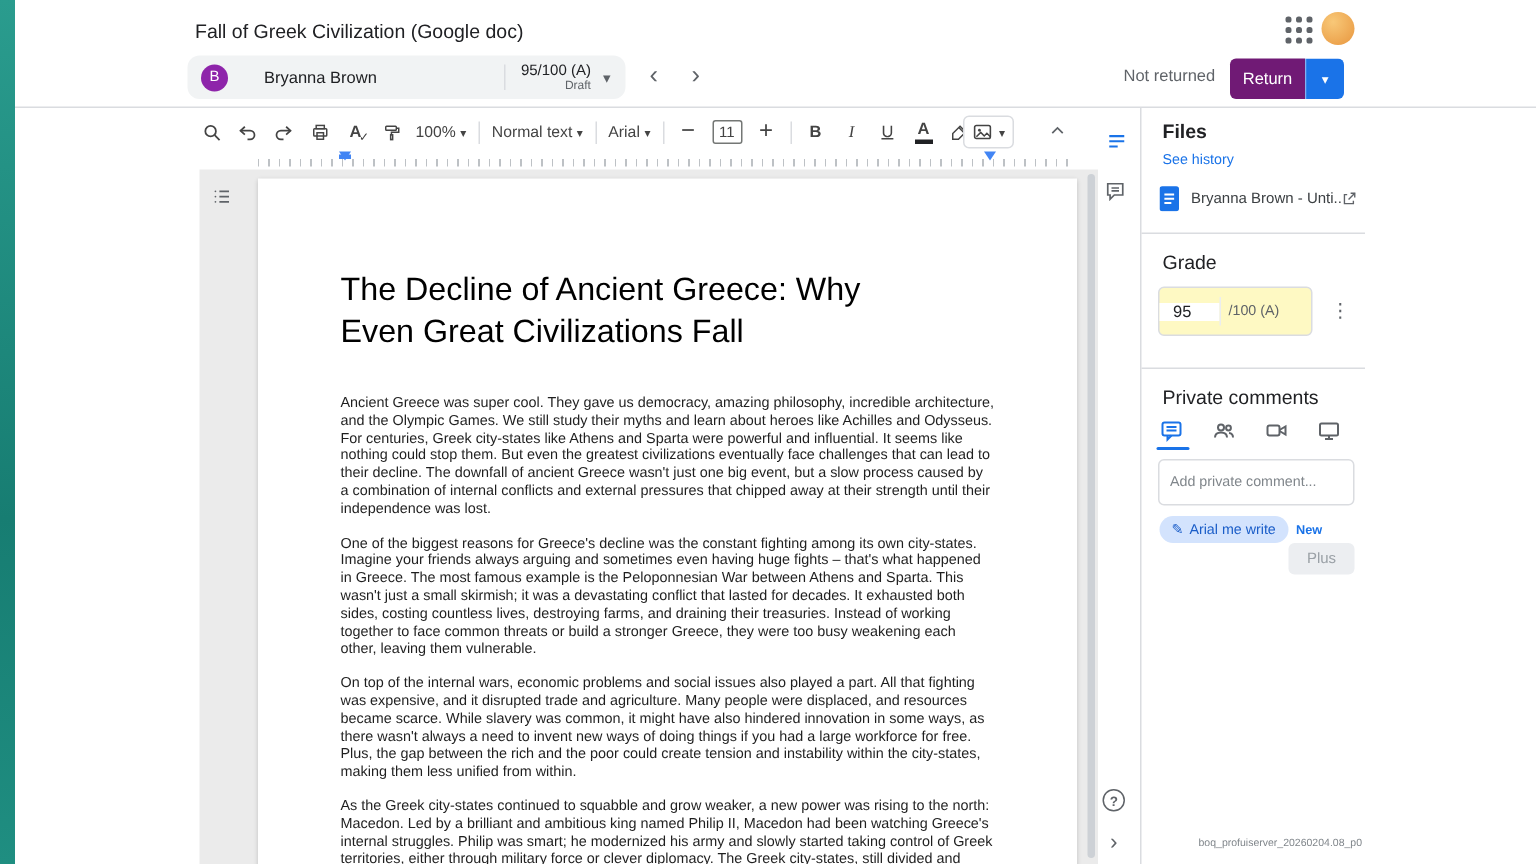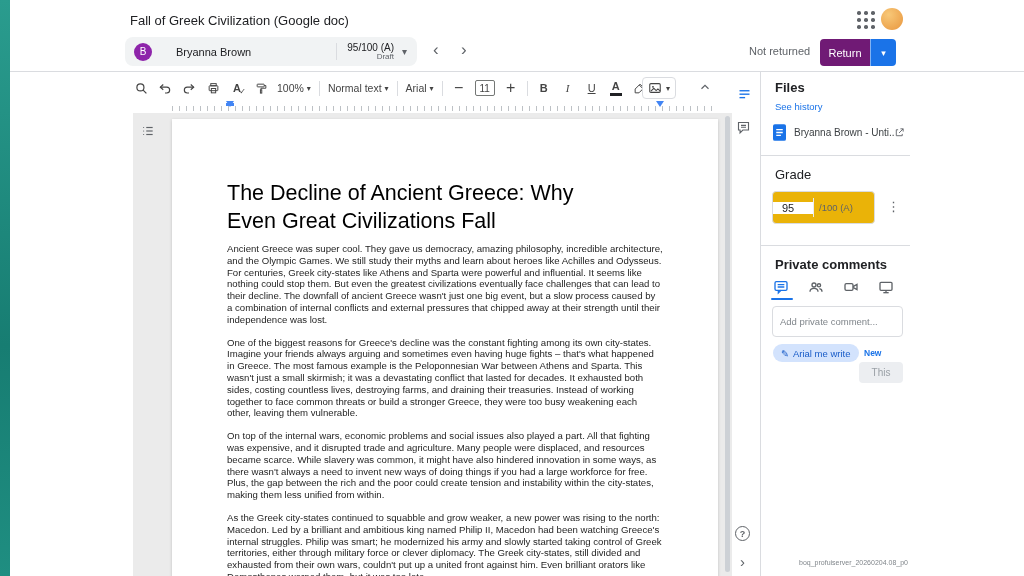--- a/index.html
+++ b/index.html
@@ -58,46 +58,46 @@
   .ruler-ticks{position:absolute;left:39px;bottom:2px;width:546px;height:5px;background:repeating-linear-gradient(90deg,#9aa0a6 0 1px,transparent 1px 7px);opacity:.65}
   .marker{position:absolute;top:1px;width:0;height:0;border-left:4px solid transparent;border-right:4px solid transparent;border-top:6px solid #4285f4}
   .marker-bar{position:absolute;top:-4px;left:-4px;width:8px;height:3px;background:#4285f4}
 
   
   .canvas{left:133px;top:113px;width:599px;height:463px;background:#ebebeb}
   .outline-btn{left:141px;top:124px;color:#5f6368;cursor:pointer}
   .page{left:172px;top:119px;width:546px;height:480px;background:#fff;box-shadow:0 1px 3px rgba(0,0,0,.18);padding:60px 55px 0 55px;cursor:text}
   .doc-h1{font-size:21.5px;line-height:28px;font-weight:400;color:#000}
   .doc-p{font-size:9.6px;line-height:11.8px;color:#1f1f1f;margin-top:11px}
-  .doc-p:first-of-type{margin-top:8px}
+  .doc-p:first-of-type{margin-top:28px}
   .vscroll{left:725px;top:116px;width:5px;height:456px;background:#cdd1d6;border-radius:3px;cursor:grab}
 
   
   .summary-ic{left:737px;top:87px;color:#1a73e8;cursor:pointer}
   .addcomment-ic{left:736px;top:120px;color:#5f6368;cursor:pointer}
   .help-btn{left:735px;top:526px;width:15px;height:15px;border:1.5px solid #5f6368;border-radius:50%;color:#5f6368;font-size:9px;font-weight:bold;display:flex;align-items:center;justify-content:center;cursor:pointer}
   .panel-chevron{left:740px;top:553px;font-size:15px;color:#5f6368;cursor:pointer}
   .vdiv{left:760px;top:72px;width:1px;height:504px;background:#dadce0}
 
   
   .files-title{left:775px;top:80px;font-size:13px;font-weight:700;color:#202124}
   .see-history{left:775px;top:101px;font-size:9.5px;color:#1a73e8;cursor:pointer}
   .file-row{left:767px;top:117px;width:140px;height:30px;display:flex;align-items:center;cursor:pointer}
   .file-doc-ic{flex:none;margin-left:6px}
   .file-name{font-size:10px;color:#3c4043;margin-left:8px;flex:1;white-space:nowrap;overflow:hidden}
   .open-new{flex:none;color:#5f6368;margin-right:2px;cursor:pointer}
   .pdiv{left:761px;width:149px;height:1px;background:#dadce0}
   .div1{top:155px}.div2{top:245px}
   .grade-title{left:775px;top:167px;font-size:13px;font-weight:500}
-  .grade-box{left:772px;top:191px;width:103px;height:33px;border:1px solid #dadce0;border-radius:4px;display:flex;align-items:center;background:#eab308}
+  .grade-box{left:772px;top:191px;width:103px;height:33px;border:1px solid #dadce0;border-radius:4px;display:flex;align-items:center;background:#fef9c3}
   .grade-input{width:40px;border:none;outline:none;font-size:11px;color:#202124;padding-left:9px;font-family:"Liberation Sans",sans-serif}
   .grade-sep{width:1px;height:19px;background:#ebedef}
   .grade-denom{font-size:9.5px;color:#5f6368;margin-left:5px}
   .grade-dots{left:887px;top:199px;font-size:13px;color:#5f6368;cursor:pointer}
-  .pc-title{left:775px;top:257px;font-size:13px;font-weight:700}
+  .pc-title{left:775px;top:257px;font-size:13px;font-weight:400}
   .pc-icons{left:773px;top:279px;display:flex;gap:19px;align-items:center}
   .pc-ic{width:16px;height:16px;color:#5f6368;cursor:pointer}
   .pc-ic.sel{color:#1a73e8}
   .pc-underline{left:771px;top:298px;width:22px;height:2px;background:#1a73e8;border-radius:1px}
   .pc-input{left:772px;top:306px;width:131px;height:31px;border:1px solid #dadce0;border-radius:4px;font-size:9.5px;padding:0 7px;color:#202124;outline:none;font-family:"Liberation Sans",sans-serif}
   .pc-input::placeholder{color:#80868b}
   .hmw-chip{left:773px;top:344px;height:18px;padding:0 8px;background:#d3e3fd;border-radius:9px;display:flex;align-items:center;gap:4px;color:#1a5dc8;font-size:9.5px;cursor:pointer;border:none;font-family:"Liberation Sans",sans-serif}
   .new-badge{left:864px;top:348px;font-size:8.5px;font-weight:bold;color:#1a73e8}
   .post-btn{left:859px;top:362px;width:44px;height:21px;background:#eceef1;color:#9aa0a6;font-size:10px;border:none;border-radius:4px;cursor:default;font-family:"Liberation Sans",sans-serif}
   .debug-text{left:760px;top:559px;width:148px;text-align:right;font-size:7px;color:#80868b}
@@ -334,14 +334,14 @@
       </svg>
   </span>
 </div>
 <div class="abs pc-underline"></div>
 <input class="abs pc-input" placeholder="Add private comment..." style="">
 <button class="abs hmw-chip">
   <span>✎</span>
   <span>Arial me write</span>
 </button>
 <span class="abs new-badge">New</span>
-<button class="abs post-btn">This</button>
+<button class="abs post-btn">Plus</button>
 <div class="abs debug-text">boq_profuiserver_20260204.08_p0</div>
 
 </body></html>

